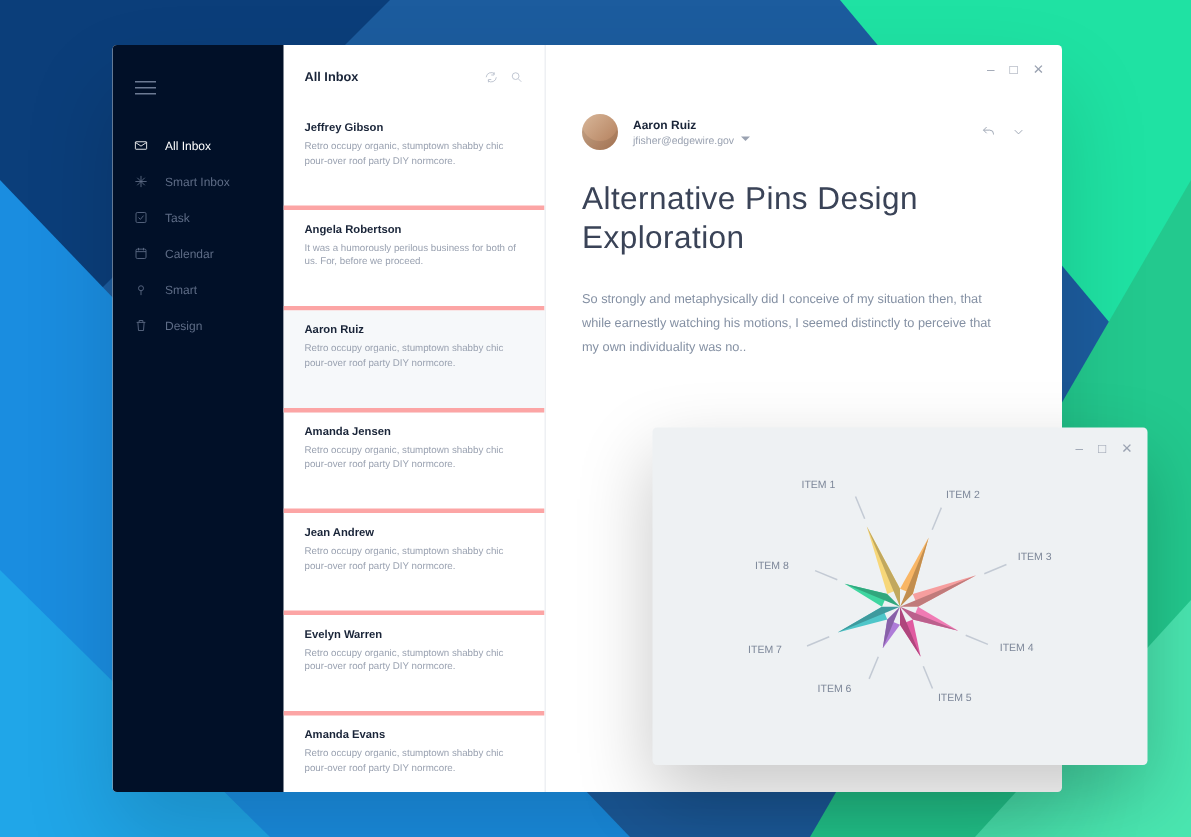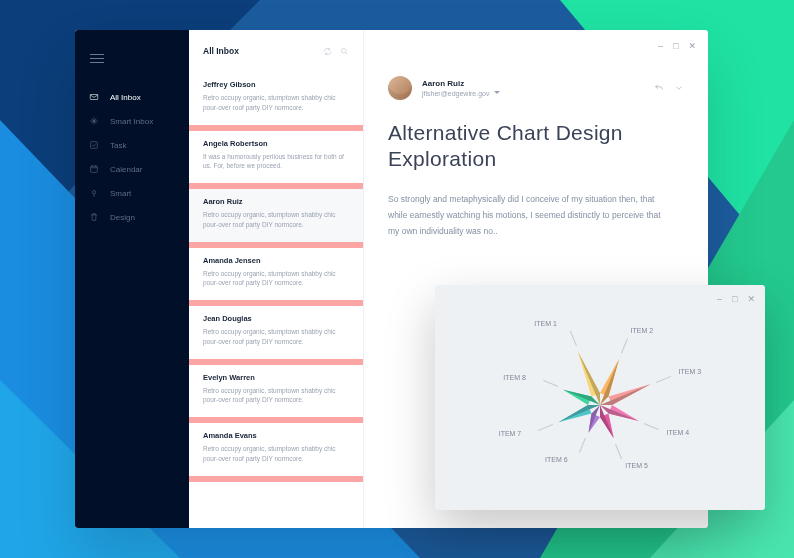--- a/index.html
+++ b/index.html
@@ -17,21 +17,21 @@
   .nav-item svg{width:10px;height:10px;stroke:#5e6c86;fill:none;stroke-width:1.4}
   .nav-item.active svg{stroke:#fff}
   .nav-item.compose-it svg{stroke:#18d3a8}
 
   
   .list{width:175px;border-right:1px solid #eef0f3;flex:none;overflow:hidden}
   .list-head{height:42px;display:flex;align-items:center;padding:0 14px;justify-content:space-between}
   .list-head h2{font-size:8.5px;font-weight:600;color:#192438}
   .head-icons{display:flex;gap:8px}
   .head-icons svg{width:9px;height:9px;stroke:#b6bdca;fill:none;stroke-width:1.5;cursor:pointer}
-  .msg{padding:8px 14px 12px;border-bottom:6px solid #fca5a5;cursor:pointer}
+  .msg{padding:8px 14px 24px;border-bottom:3px solid #fca5a5;cursor:pointer}
   .msg.sel{background:#f6f8fa}
   .msg .from{font-size:7.5px;font-weight:600;color:#192438;margin-bottom:4px}
   .msg .prev{font-size:6.5px;line-height:1.5;color:#9aa2b1}
 
   
   .reader{flex:1;padding:24px 24px 0 24px;overflow:hidden}
   .win-controls{position:absolute;right:12px;top:12px;display:flex;gap:10px}
   .win-controls span{font-size:9px;color:#9aa2b1;cursor:pointer;line-height:1}
   .mail-head{display:flex;align-items:center;margin-top:22px;margin-bottom:20px}
   .avatar{width:24px;height:24px;border-radius:50%;background:linear-gradient(135deg,#d8b79a,#b07a56);margin-right:10px;flex:none;box-shadow:inset 0 -6px 0 rgba(0,0,0,.08)}
@@ -153,21 +153,21 @@
         </div>
         <div class="msg sel">
           <div class="from">Aaron Ruiz</div>
           <div class="prev">Retro occupy organic, stumptown shabby chic pour-over roof party DIY normcore.</div>
         </div>
         <div class="msg">
           <div class="from">Amanda Jensen</div>
           <div class="prev">Retro occupy organic, stumptown shabby chic pour-over roof party DIY normcore.</div>
         </div>
         <div class="msg">
-          <div class="from">Jean Douglas</div>
+          <div class="from">Jean Andrew</div>
           <div class="prev">Retro occupy organic, stumptown shabby chic pour-over roof party DIY normcore.</div>
         </div>
         <div class="msg">
           <div class="from">Evelyn Warren</div>
           <div class="prev">Retro occupy organic, stumptown shabby chic pour-over roof party DIY normcore.</div>
         </div>
         <div class="msg">
           <div class="from">Amanda Evans</div>
           <div class="prev">Retro occupy organic, stumptown shabby chic pour-over roof party DIY normcore.</div>
         </div>
@@ -189,21 +189,21 @@
       <div class="mail-actions">
         <svg viewBox="0 0 24 24">
             <path d="M9 14l-5-5 5-5"></path>
             <path d="M4 9h10a6 6 0 0 1 6 6v1"></path>
           </svg>
         <svg viewBox="0 0 24 24">
             <path d="M6 9l6 6 6-6"></path>
           </svg>
       </div>
     </div>
-    <h1 class="subject">Alternative Chart Design Exploration</h1>
+    <h1 class="subject">Alternative Pins Design Exploration</h1>
     <div class="body-text">So strongly and metaphysically did I conceive of my situation then, that while earnestly watching his motions, I seemed distinctly to perceive that my own individuality was no..</div>
   </div>
 
 </div>
 
 <div class="popup">
   <div class="win-controls">
     <span>–</span>
     <span>□</span>
     <span>✕</span>

